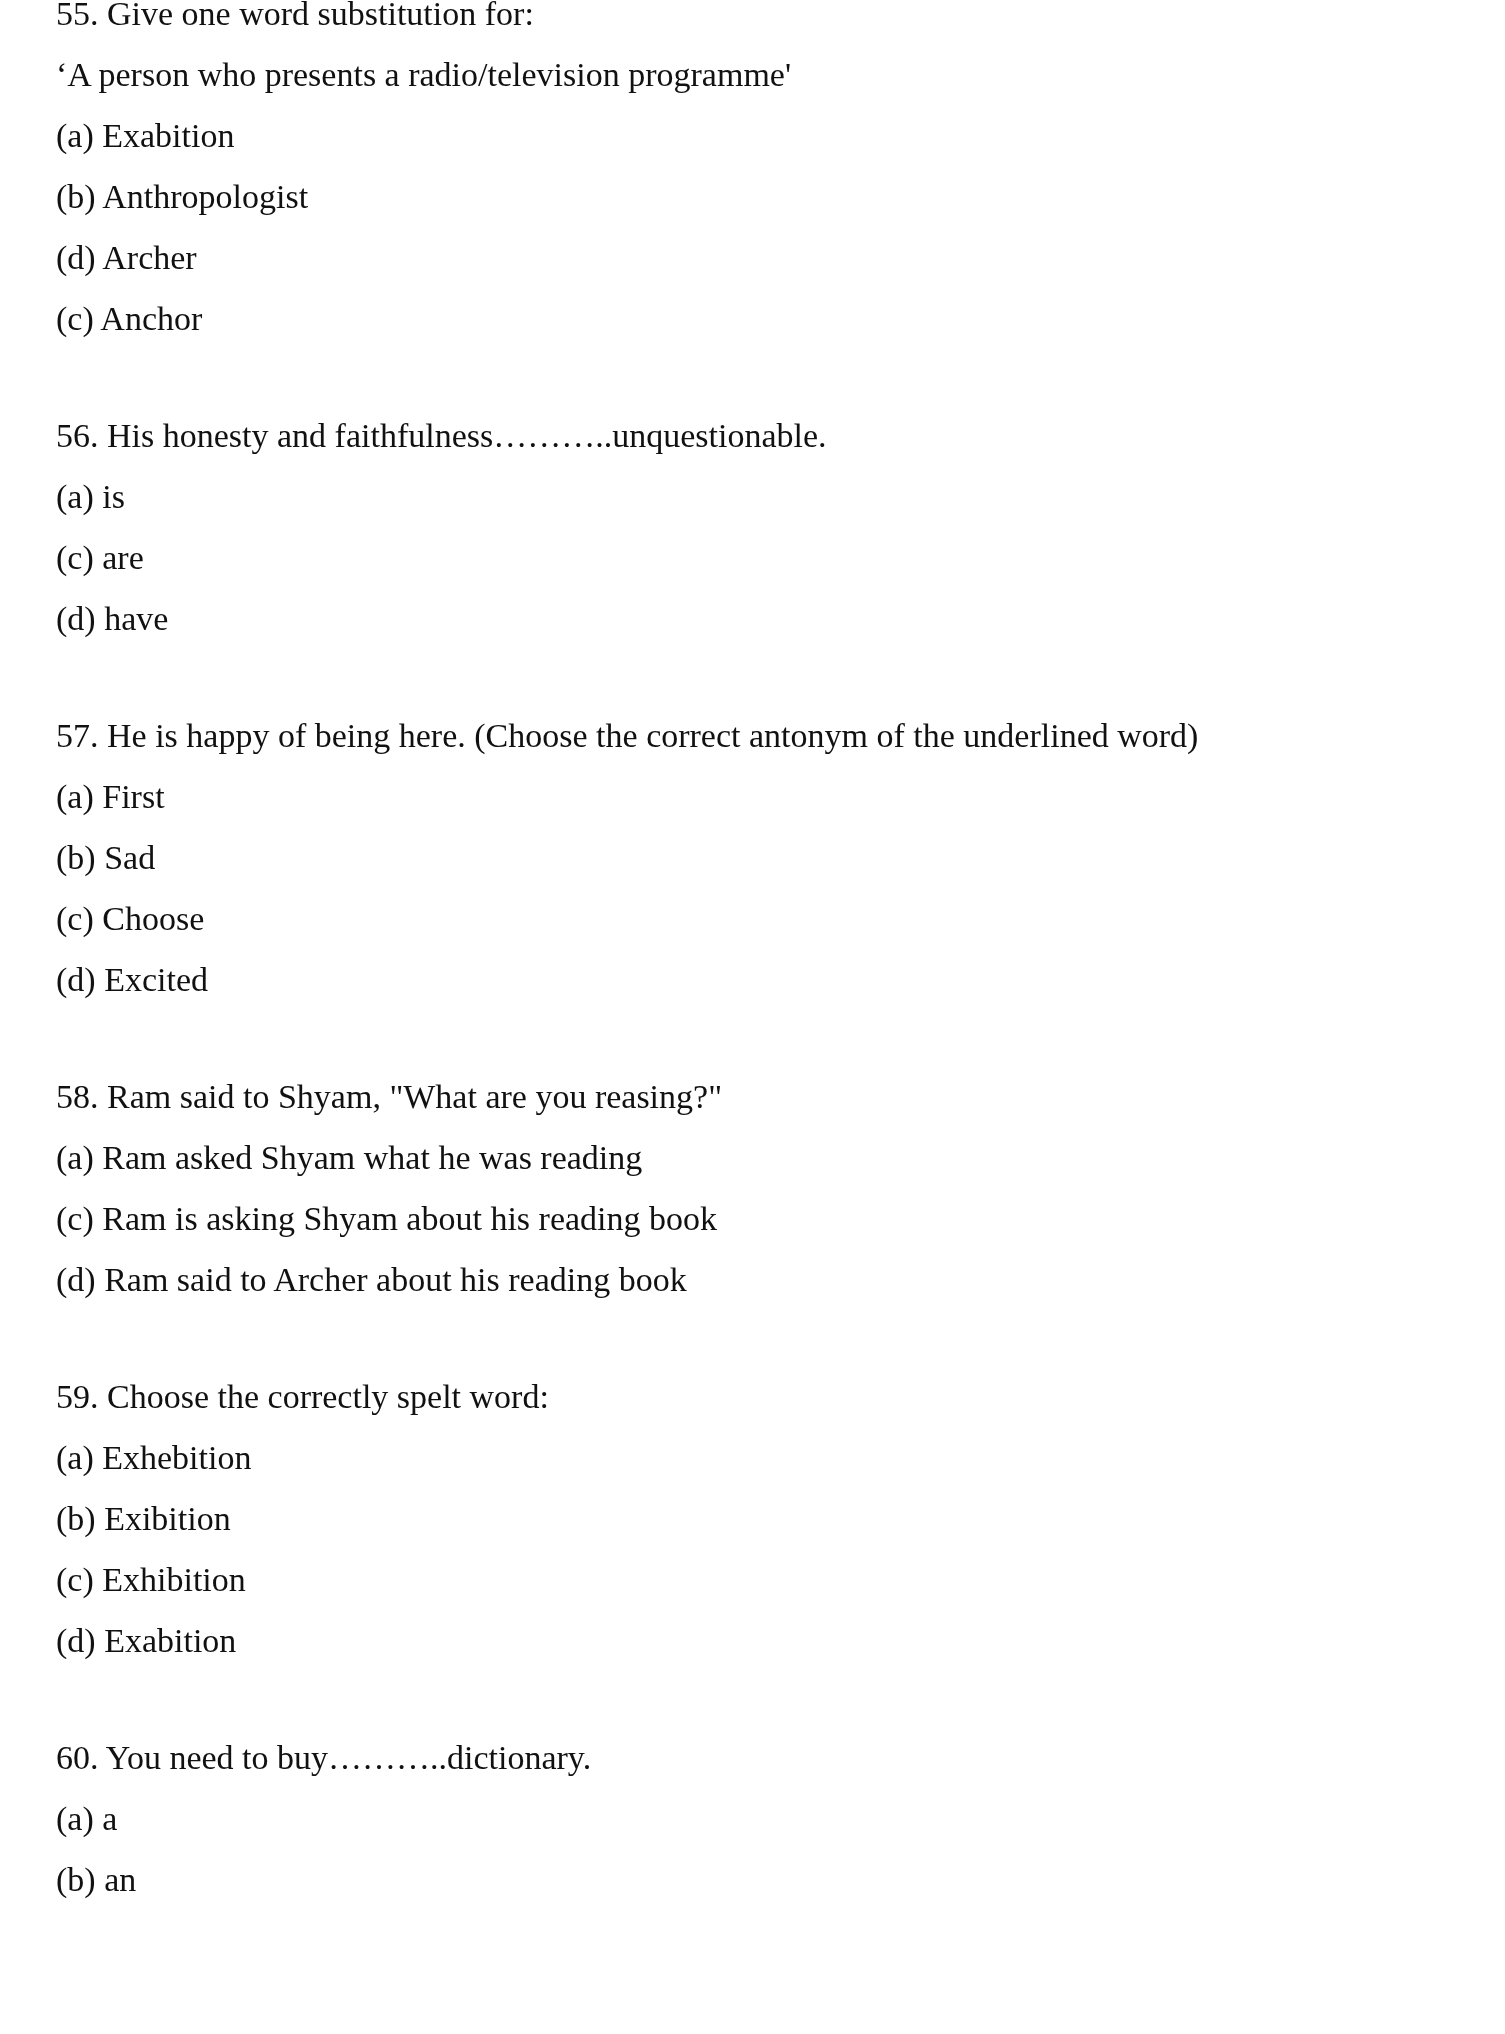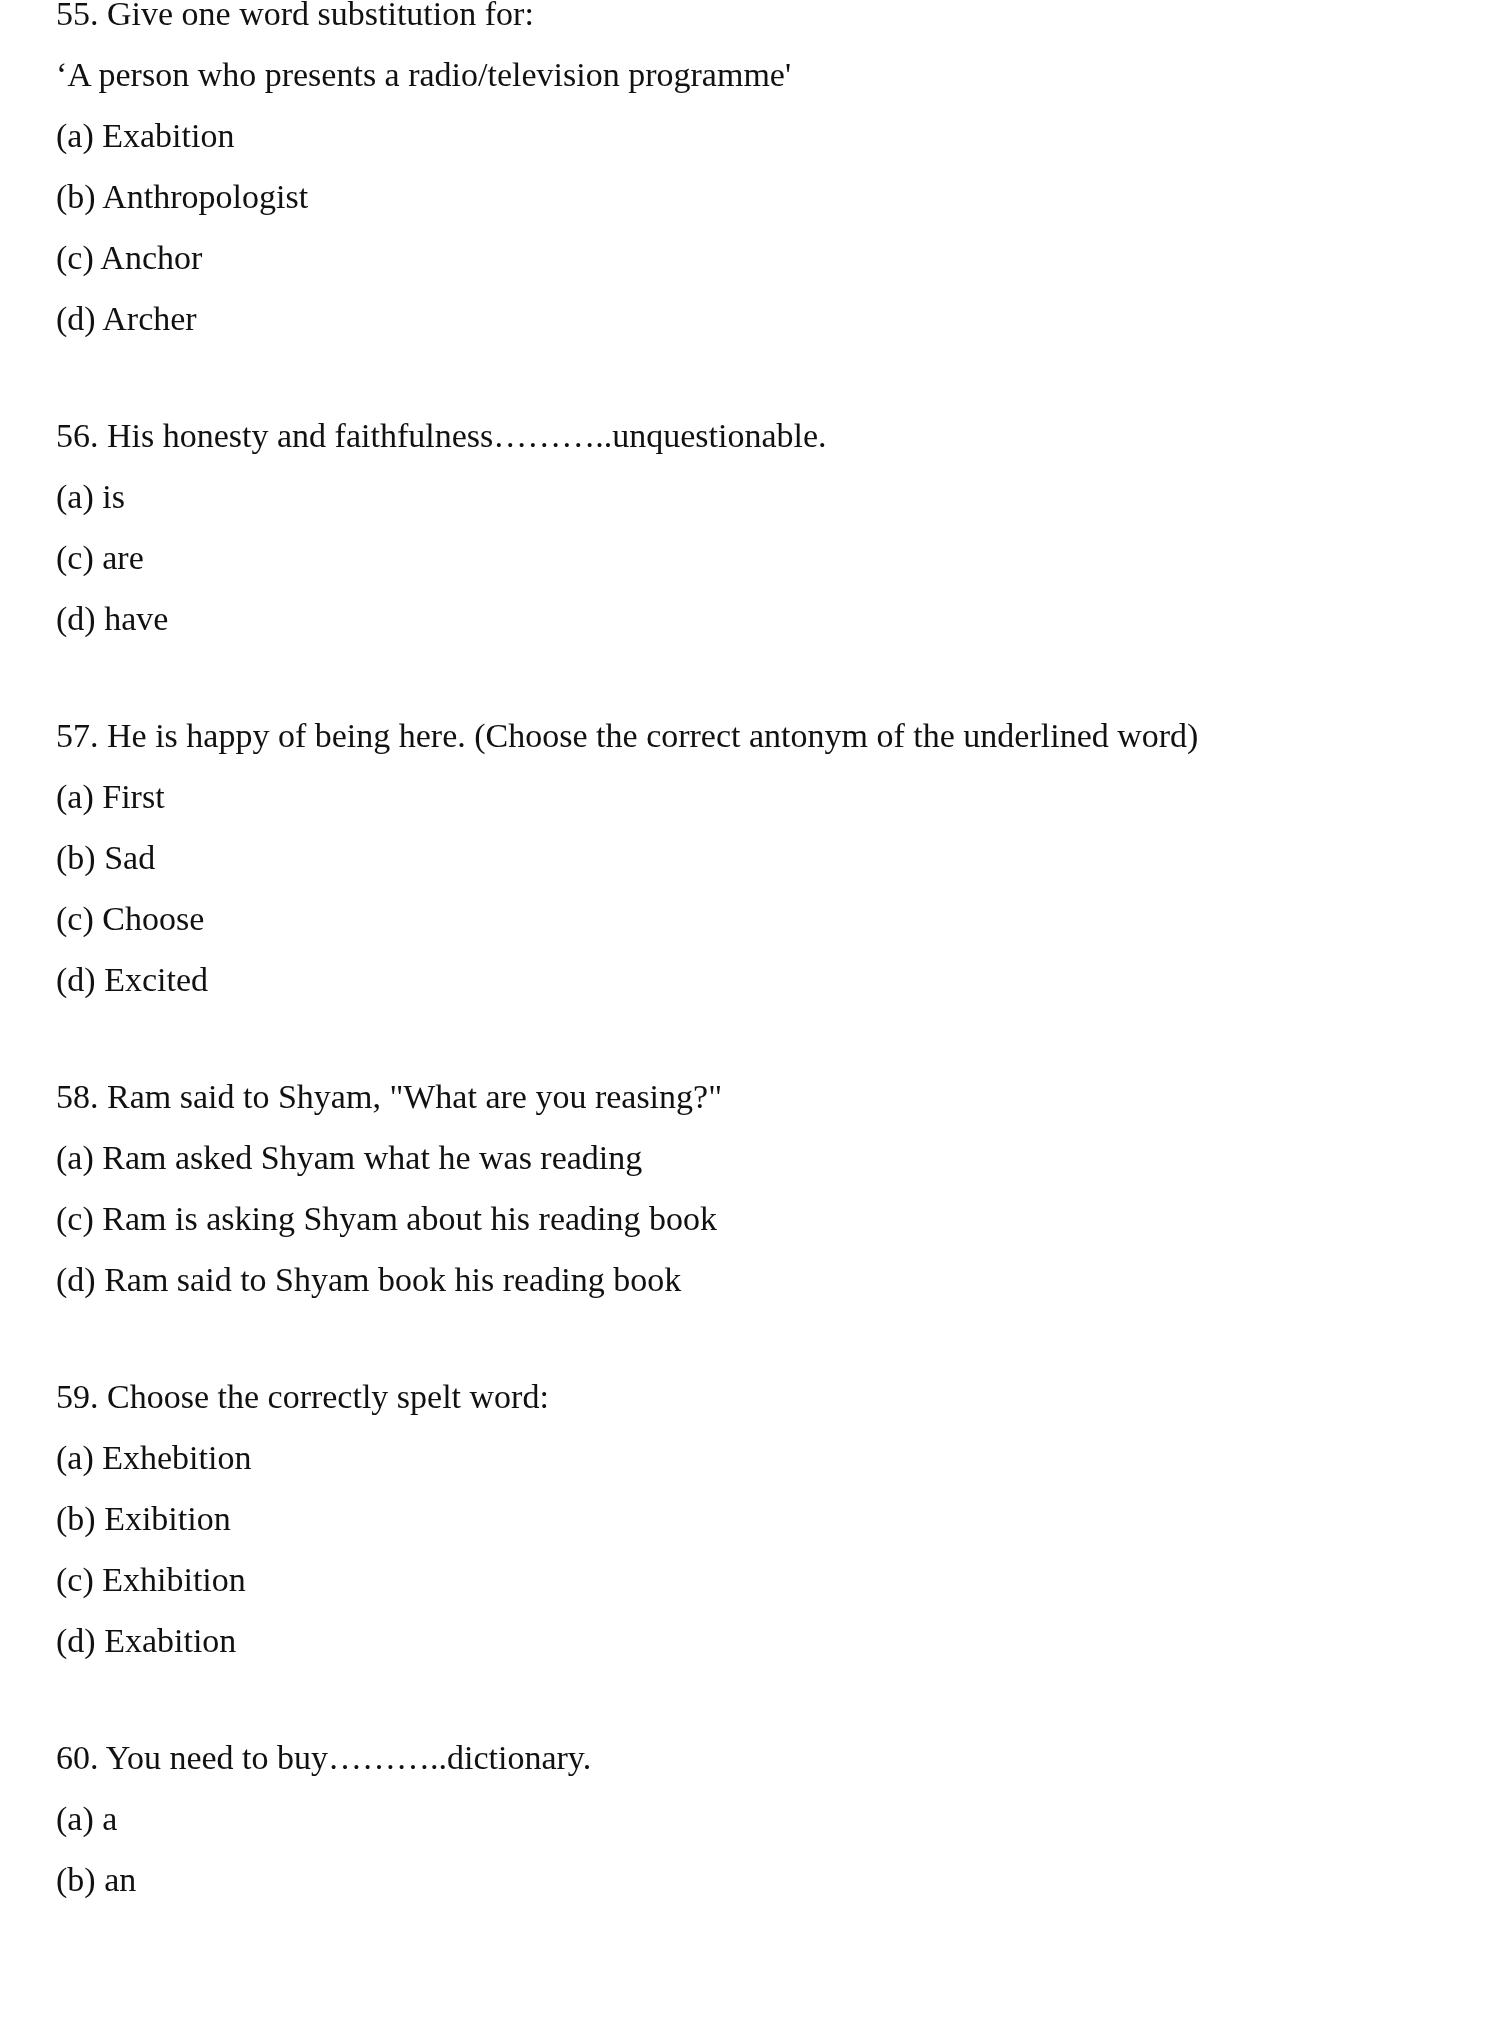--- a/index.html
+++ b/index.html
@@ -14,41 +14,41 @@
 </style>
 </head>
 <body>
 
 <div class="page">
   <div class="question">
     <div class="line">55. Give one word substitution for:</div>
     <div class="line">‘A person who presents a radio/television programme'</div>
     <div class="line">(a) Exabition</div>
     <div class="line">(b) Anthropologist</div>
+    <div class="line">(d) Archer</div>
     <div class="line">(c) Anchor</div>
-    <div class="line">(d) Archer</div>
   </div>
   <div class="question">
     <div class="line">56. His honesty and faithfulness………..unquestionable.</div>
     <div class="line">(a) is</div>
     <div class="line">(c) are</div>
     <div class="line">(d) have</div>
   </div>
   <div class="question">
     <div class="line">57. He is happy of being here. (Choose the correct antonym of the underlined word)</div>
     <div class="line">(a) First</div>
     <div class="line">(b) Sad</div>
     <div class="line">(c) Choose</div>
     <div class="line">(d) Excited</div>
   </div>
   <div class="question">
     <div class="line">58. Ram said to Shyam, "What are you reasing?"</div>
     <div class="line">(a) Ram asked Shyam what he was reading</div>
     <div class="line">(c) Ram is asking Shyam about his reading book</div>
-    <div class="line">(d) Ram said to Shyam book his reading book</div>
+    <div class="line">(d) Ram said to Archer about his reading book</div>
   </div>
   <div class="question">
     <div class="line">59. Choose the correctly spelt word:</div>
     <div class="line">(a) Exhebition</div>
     <div class="line">(b) Exibition</div>
     <div class="line">(c) Exhibition</div>
     <div class="line">(d) Exabition</div>
   </div>
   <div class="question">
     <div class="line">60.  You need to buy………..dictionary.</div>

